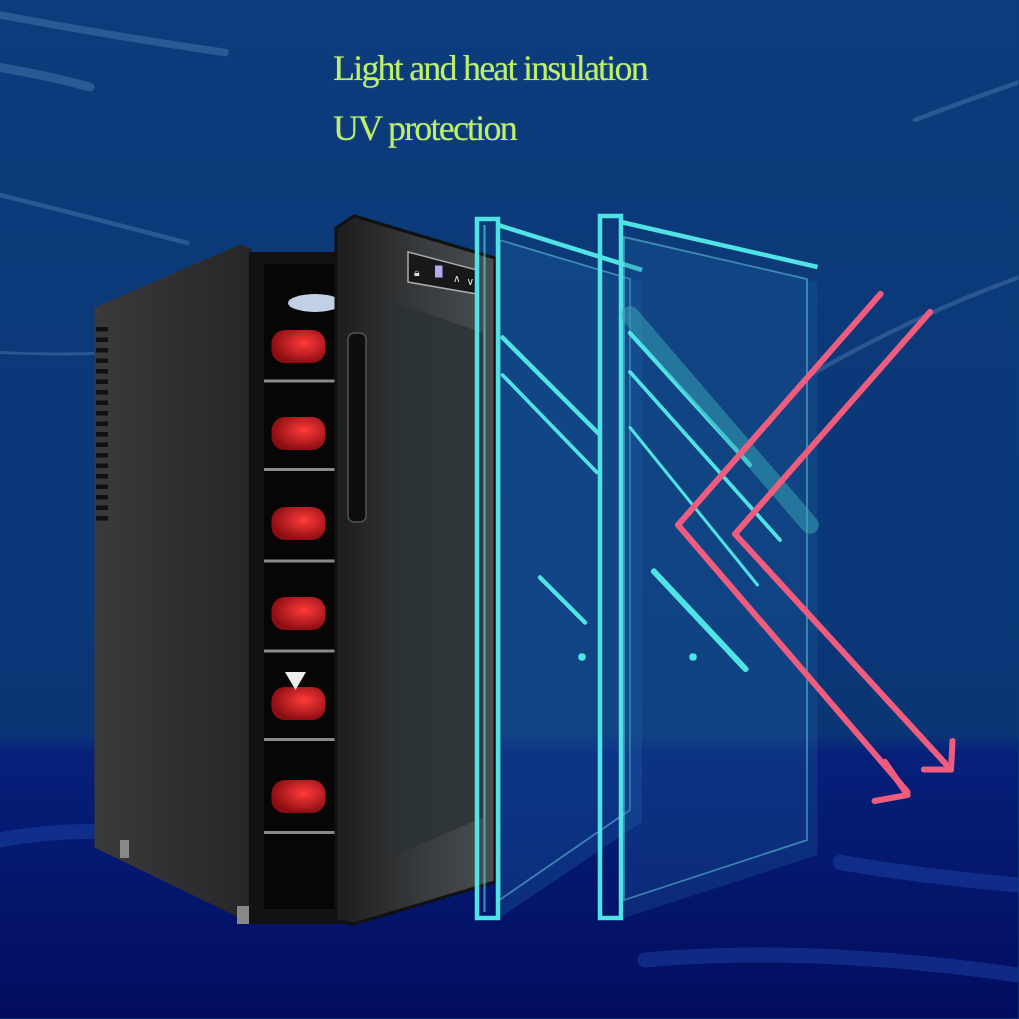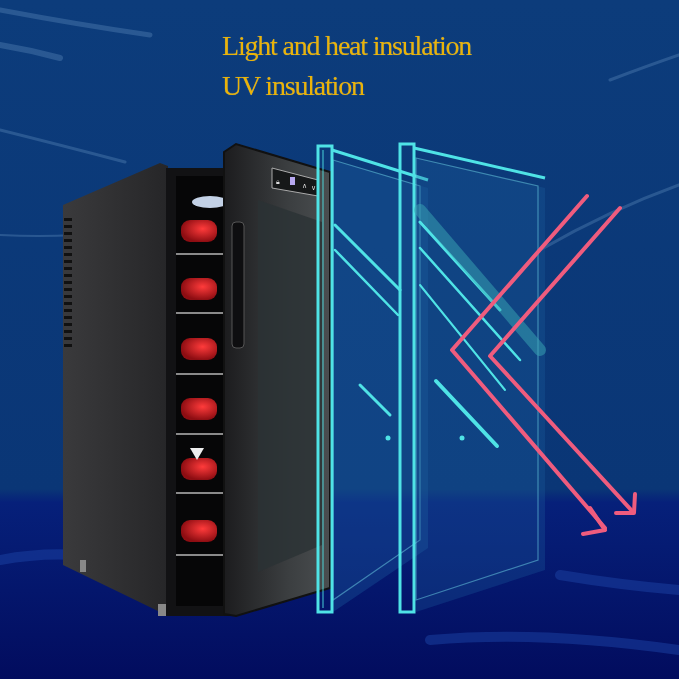--- a/index.html
+++ b/index.html
@@ -1,18 +1,18 @@
 <!DOCTYPE html>
 <html><head>
 <meta charset="utf-8">
 <style>
   html,body{margin:0;padding:0;}
   body{width:679px;height:679px;overflow:hidden;background:#0a3a78;position:relative;font-family:"Liberation Serif",serif;}
   .scene{position:absolute;left:0;top:0;width:679px;height:679px;}
-  .headline{position:absolute;left:222px;top:26px;color:#eab308;font-family:"Liberation Serif","DejaVu Serif",serif;font-size:28px;line-height:40px;letter-spacing:-1.2px;text-shadow:0 0 1px rgba(255,255,255,.3);}
+  .headline{position:absolute;left:222px;top:26px;color:#bef264;font-family:"Liberation Serif","DejaVu Serif",serif;font-size:24px;line-height:40px;letter-spacing:-1.2px;text-shadow:0 0 1px rgba(255,255,255,.3);}
   .headline div{white-space:nowrap;}
 </style>
 </head>
 <body>
 
 <svg class="scene" viewBox="0 0 679 679" xmlns="http://www.w3.org/2000/svg">
   <defs>
     <linearGradient id="bg" x1="0" y1="0" x2="0" y2="1">
       <stop offset="0" stop-color="#0c3c7b"></stop>
       <stop offset="0.72" stop-color="#0a3676"></stop>
@@ -142,14 +142,14 @@
   <g fill="none" stroke="#ef5c7e" stroke-width="4" stroke-linecap="round" stroke-linejoin="round">
     <path d="M587 196 L452 350 L605 528"></path>
     <path d="M590 508 L605 530 L583 534"></path>
     <path d="M620 208 L490 356 L633 512"></path>
     <path d="M635 494 L634 513 L616 513"></path>
   </g>
 </svg>
 
 <div class="headline">
   <div>Light and heat insulation</div>
-  <div>UV insulation</div>
+  <div>UV protection</div>
 </div>
 
 </body></html>

